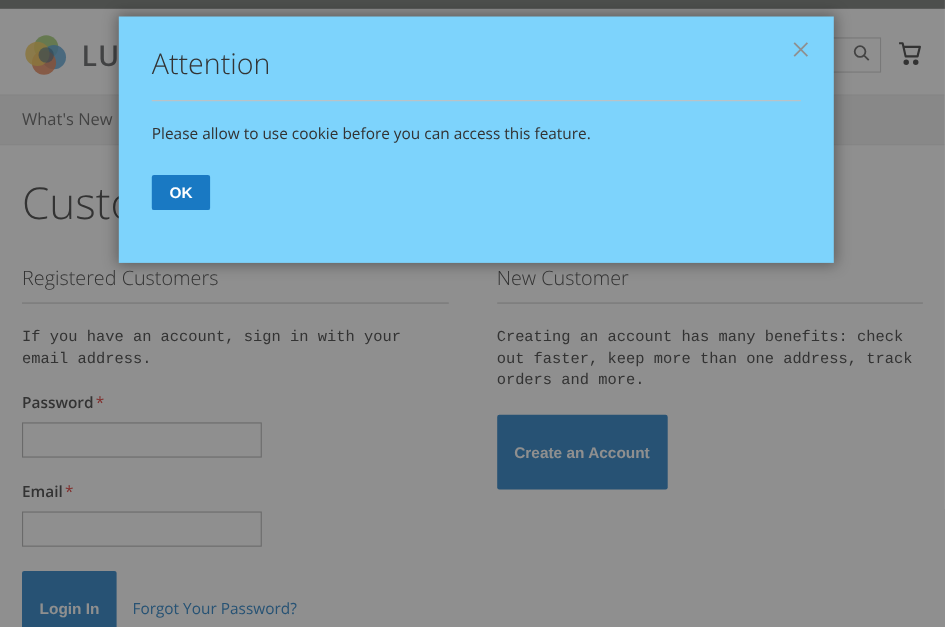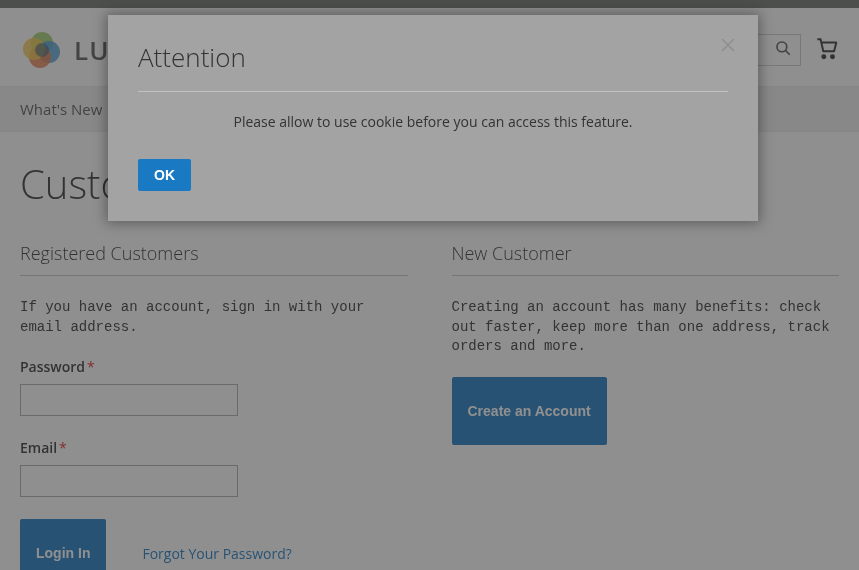--- a/index.html
+++ b/index.html
@@ -21,27 +21,27 @@
 .cols { display: flex; gap: 44px; }
 .col { flex: 1; }
 .section-title { font-size: 18px; font-weight: 300; color: #333; padding-bottom: 10px; border-bottom: 1px solid #c6c6c6; margin-bottom: 22px; }
 .section-desc { font-size: 14px; color: #333; margin-bottom: 20px; line-height: 1.4; font-family: Liberation Mono, monospace; }
 .field { margin-bottom: 22px; }
 .field-label { display: block; font-weight: 600; color: #333; margin-bottom: 8px; }
 .req { color: #e02b27; margin-left: 2px; font-weight: 400; }
 .field-input { width: 218px; height: 32px; border: 1px solid #adadad; background: #fff; padding: 0 9px; font-size: 14px; }
 .actions { display: flex; align-items: center; gap: 14px; margin-top: 4px; }
 .btn { background: #1979c3; color: #fff; border: none; padding: 26px 16px; font-size: 14px; font-weight: 600; cursor: pointer; border-radius: 2px; }
-.forgot-link { color: #1979c3; text-decoration: none; font-size: 14px; margin-left: 22px; }
+.forgot-link { color: #1979c3; text-decoration: none; font-size: 14px; }
 .overlay { position: absolute; inset: 0; background: rgba(51,51,51,0.55); z-index: 10; }
-.modal { position: absolute; top: 15px; left: 108px; width: 650px; background: #a3a3a3; z-index: 20; padding: 24px 30px 30px; box-shadow: 0 0 12px 2px rgba(0,0,0,0.35); }
+.modal { position: absolute; top: 15px; left: 108px; width: 650px; background: #7dd3fc; z-index: 20; padding: 24px 30px 48px; box-shadow: 0 0 12px 2px rgba(0,0,0,0.35); }
 .modal-close { position: absolute; top: 18px; right: 18px; cursor: pointer; color: #8f8f8f; background: none; border: none; padding: 4px; }
 .modal-close svg { width: 16px; height: 16px; }
 .modal-title { font-size: 26px; font-weight: 300; color: #333; padding-bottom: 16px; border-bottom: 1px solid #c1c1c1; margin-bottom: 20px; }
-.modal-body { font-size: 14px; color: #333; margin-bottom: 28px; text-align: center; }
+.modal-body { font-size: 14px; color: #333; margin-bottom: 28px; }
 .modal-actions .btn { padding: 8px 16px; }
 </style>
 </head>
 <body>
 
 <div class="topbar"></div>
 
 <div class="header">
   <div class="logo">
     <span class="logo-swirl">

